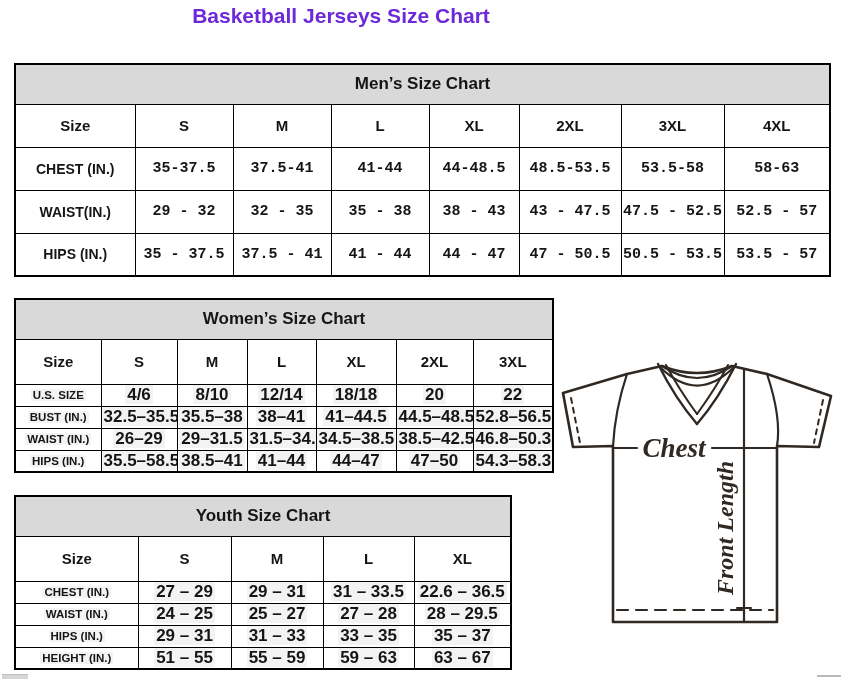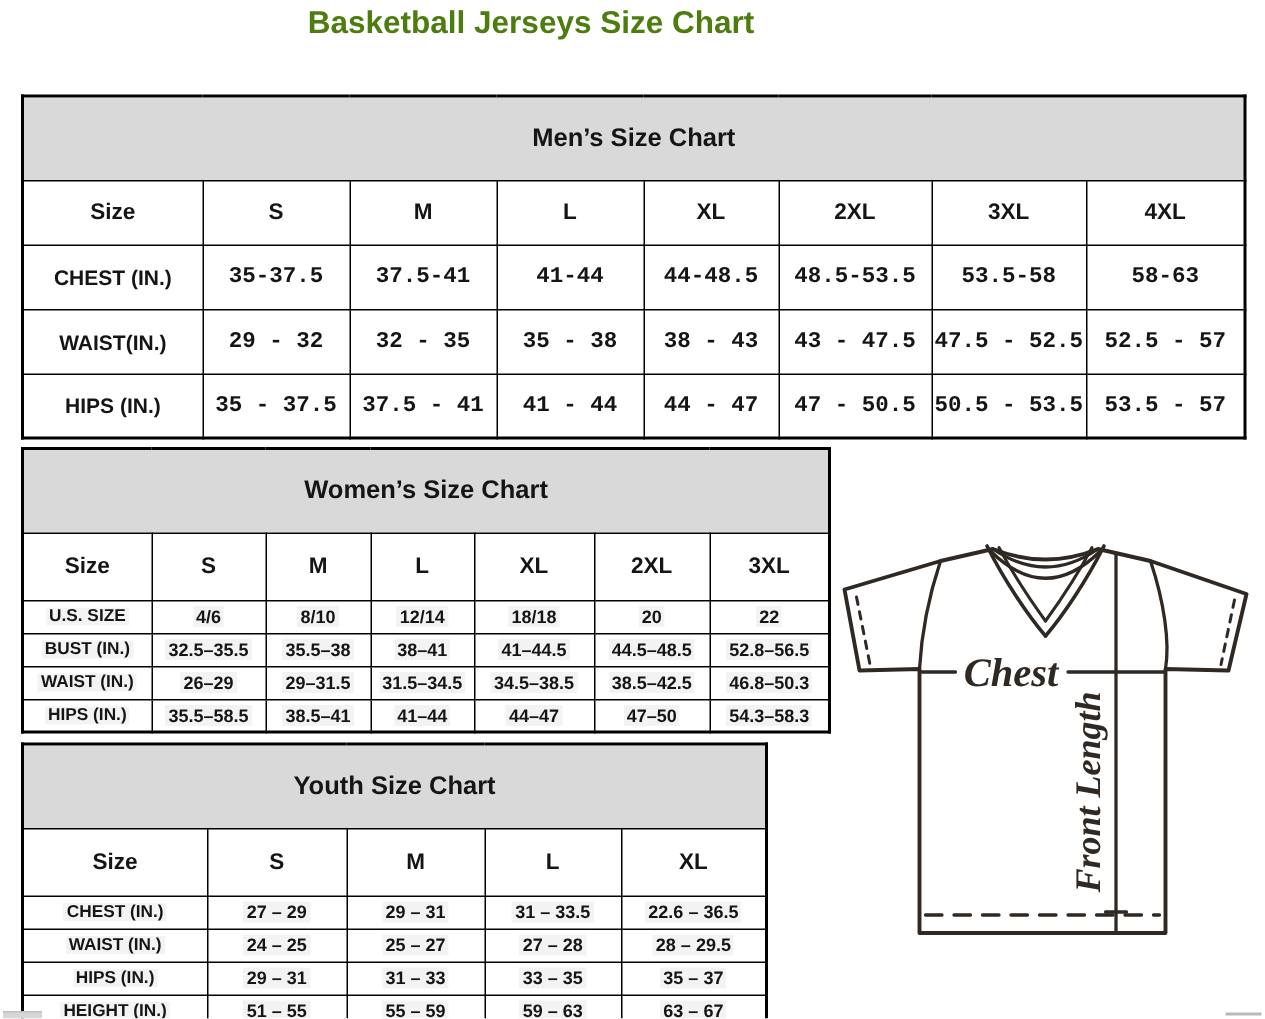--- a/index.html
+++ b/index.html
@@ -9,46 +9,46 @@
     --ink:#151515;
     --diagram-ink:#2f2823;
   }
   html,body{margin:0;padding:0;background:#ffffff;}
   #canvas{
     position:relative;width:843px;height:679px;background:#ffffff;
     font-family:"Liberation Sans",sans-serif;color:var(--ink);overflow:hidden;
   }
   .page-title{
     position:absolute;left:0;top:4px;width:682px;text-align:center;
-    font-size:21px;font-weight:bold;letter-spacing:0px;color:#4d7c0f;margin-left:13px;
+    font-size:21px;font-weight:bold;letter-spacing:0px;color:#6d28d9;
   }
   .chart{position:absolute;}
   table.size-table{
     border-collapse:collapse;width:100%;table-layout:fixed;
     border:2px solid var(--border);
   }
   table.size-table th, table.size-table td{
     border:1px solid var(--border);text-align:center;vertical-align:middle;
     padding:0;font-weight:bold;color:var(--ink);overflow:hidden;white-space:nowrap;
   }
   th.band{
     background:var(--band-bg);font-size:17px;font-weight:bold;color:#000;
     border-bottom:1px solid var(--border);
   }
-  tr.band-row{height:56px;padding-left:48px;}
+  tr.band-row{height:40px;padding-left:48px;}
   .mens tr.head-row{height:43px;}
   .mens tr.data-row{height:43px;}
   .mens th.colhead{font-size:15px;}
   .mens th.rowlabel{font-size:14px;}
   .mens td{font-size:15px;font-family:Liberation Mono, monospace;}
   .small tr.head-row{height:45px;}
   .small tr.data-row{height:22px;}
   .small th.colhead{font-size:15px;}
   .small th.rowlabel{font-size:11.5px;}
-  .small td{font-size:12px;}
+  .small td{font-size:17px;}
   .small td .hl, .small th.rowlabel .hl{background:#f3f3f3;padding:0 2px;}
   .jersey{position:absolute;left:556px;top:356px;}
   .artifact-left{
     position:absolute;left:2px;top:674px;width:26px;height:5px;
     background:#d6d6d6;border-top:1px solid #c0c0c0;
   }
   .artifact-right{
     position:absolute;left:817px;top:675px;width:24px;height:2px;background:#b9b9b9;
   }
 </style>

